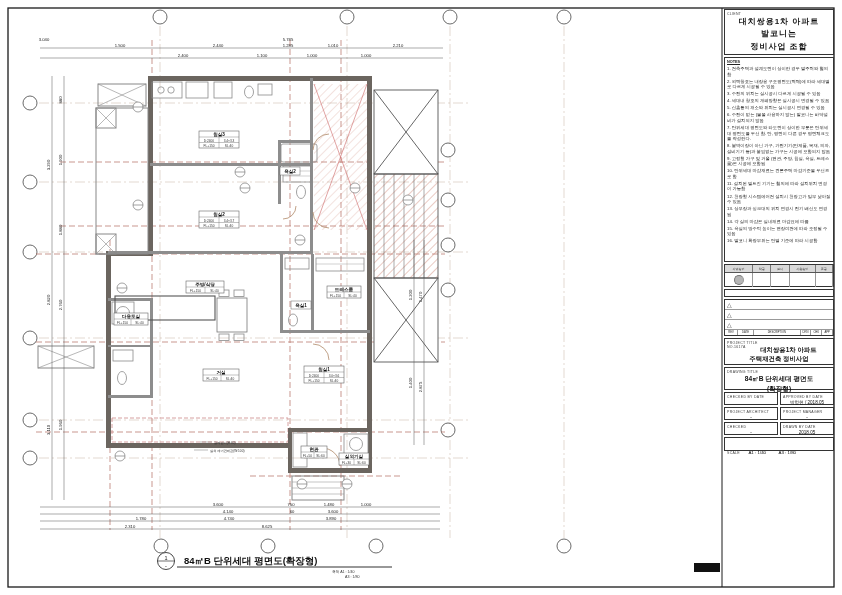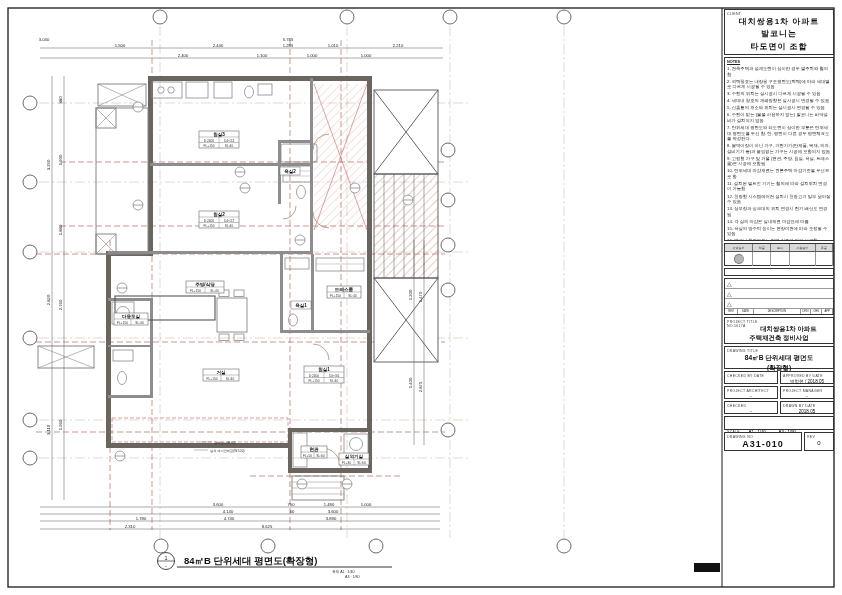--- a/index.html
+++ b/index.html
@@ -420,21 +420,21 @@
   </g>
 </svg>
 
 
 <div class="tb">
 
   <div class="box" style="height:46px">
     <div class="lbl">CLIENT</div>
     <div class="client-line">대치쌍용1차 아파트</div>
     <div class="client-line">발코니는</div>
-    <div class="client-line">타도면이 조합</div>
+    <div class="client-line">정비사업 조합</div>
   </div>
 
 
   <div class="box notes">
     <div class="notes-label">NOTES</div>
     <div class="note">1. 건축주택과 설계도면이 상이한 경우 발주처와 협의함</div>
     <div class="note">2. 외벽창호는 내장용 구조평면도(벽체)에 따라 세대별로 다르게 시공될 수 있음</div>
     <div class="note">3. 수전의 위치는 실시공시 다르게 시공될 수 있음</div>
     <div class="note">4. 세대내 창호의 개폐방향은 실시공시 변경될 수 있음</div>
     <div class="note">5. 선홈통의 개소와 위치는 실시공시 변경될 수 있음</div>
@@ -535,25 +535,15 @@
       <div class="val">2018.05</div>
     </div>
   </div>
 
   <div class="box scalebox" style="height:14px;padding:1.5px 2px">
     <span class="lbl">SCALE</span>
     <span class="val">A1 : 1/40</span>
     <span class="val">A3 : 1/80</span>
   </div>
 
-  <div class="dwgno">
-    <div class="box no">
-      <div class="lbl">DRAWING NO</div>
-      <div class="big">A31-010</div>
-    </div>
-    <div class="box rv">
-      <div class="lbl">REV</div>
-      <div class="rvv">0</div>
-    </div>
-  </div>
 
 </div>
 </div>
 
 </body></html>

